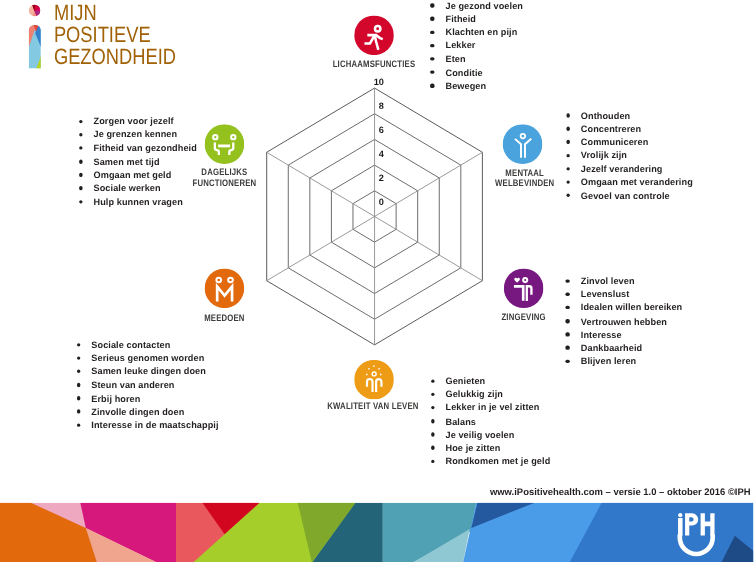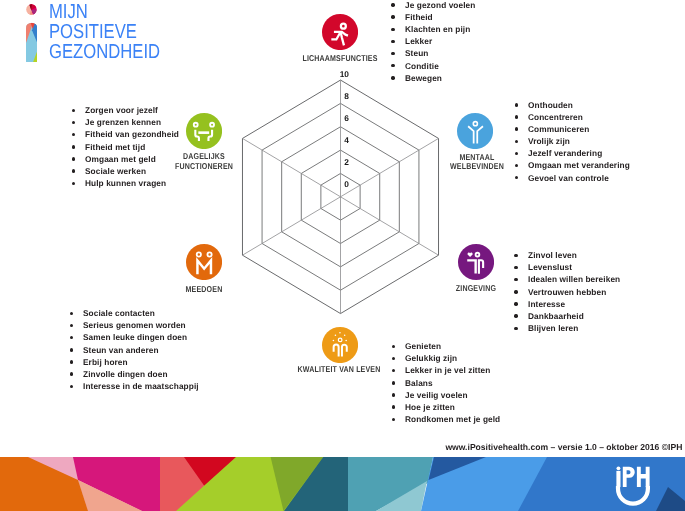--- a/index.html
+++ b/index.html
@@ -7,21 +7,21 @@
        font-family:"Liberation Sans",sans-serif;position:relative;
        -webkit-font-smoothing:antialiased;text-rendering:geometricPrecision;}
   #stage{position:absolute;left:0;top:0;width:685px;height:511px;background:#fff;}
   .abs{position:absolute;}
 
   
   #logo{left:18px;top:4px;width:210px;height:70px;}
   #logo-mark{position:absolute;left:8.1px;top:0.1px;width:11.4px;height:57.8px;}
   #logo-text{position:absolute;left:31px;top:-0.6px;line-height:19.75px;
     font-family:"Liberation Sans",sans-serif;font-weight:400;font-size:20.2px;
-    color:#3b82f6;}
+    color:#a16207;}
   #logo-text div{white-space:nowrap;transform:scaleX(0.825);
     transform-origin:left center;}
 
   
   .blist{position:absolute;font-size:8.4px;color:#231f20;font-weight:700;
     letter-spacing:0.01em;}
   .blist .row{position:relative;height:12.15px;white-space:nowrap;}
   .blist .bullet{position:absolute;left:-13.3px;top:3.5px;width:3.4px;height:3.4px;
     border-radius:50%;background:#231f20;}
   .blist .txt{position:absolute;left:0px;top:0px;
@@ -168,21 +168,21 @@
         <div class="row">
           <span class="bullet"></span>
           <span class="txt">Klachten en pijn</span>
         </div>
         <div class="row">
           <span class="bullet"></span>
           <span class="txt">Lekker</span>
         </div>
         <div class="row">
           <span class="bullet"></span>
-          <span class="txt">Steun</span>
+          <span class="txt">Eten</span>
         </div>
         <div class="row">
           <span class="bullet"></span>
           <span class="txt">Conditie</span>
         </div>
         <div class="row">
           <span class="bullet"></span>
           <span class="txt">Bewegen</span>
         </div>
       </div>
@@ -314,21 +314,21 @@
         <div class="row">
           <span class="bullet"></span>
           <span class="txt">Je grenzen kennen</span>
         </div>
         <div class="row">
           <span class="bullet"></span>
           <span class="txt">Fitheid van gezondheid</span>
         </div>
         <div class="row">
           <span class="bullet"></span>
-          <span class="txt">Fitheid met tijd</span>
+          <span class="txt">Samen met tijd</span>
         </div>
         <div class="row">
           <span class="bullet"></span>
           <span class="txt">Omgaan met geld</span>
         </div>
         <div class="row">
           <span class="bullet"></span>
           <span class="txt">Sociale werken</span>
         </div>
         <div class="row">

